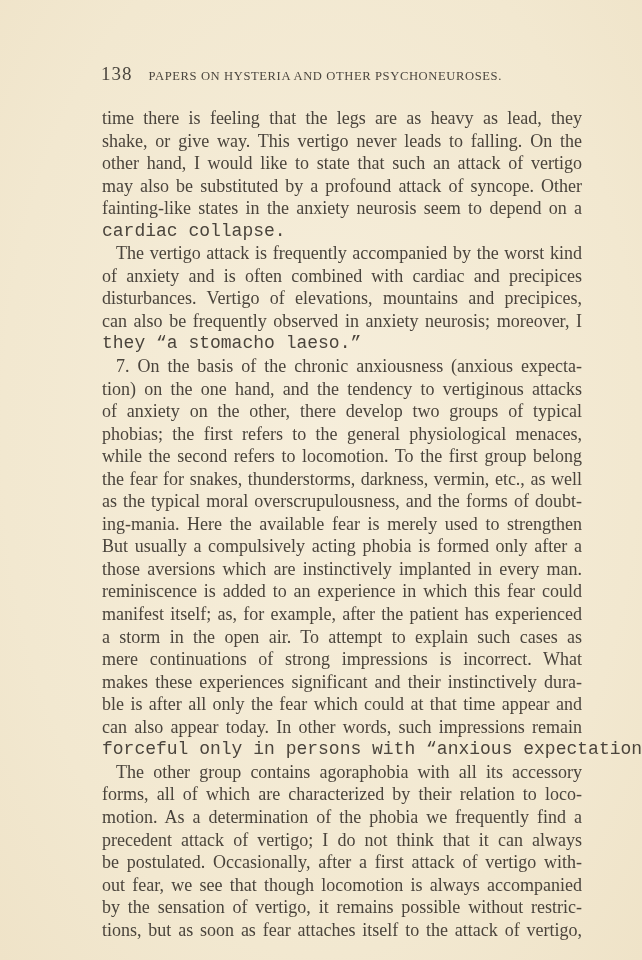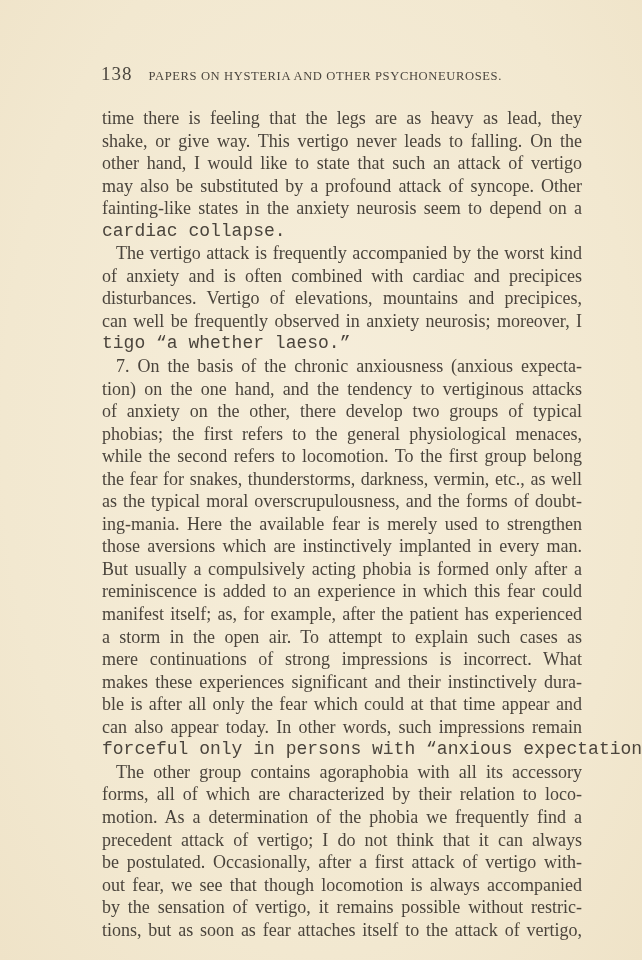--- a/index.html
+++ b/index.html
@@ -86,35 +86,35 @@
       <span class="line">other hand, I would like to state that such an attack of vertigo</span>
       <span class="line">may also be substituted by a profound attack of syncope.  Other</span>
       <span class="line">fainting-like states in the anxiety neurosis seem to depend on a</span>
       <span class="line last">cardiac collapse.</span>
     </div>
 
     <div>
       <span class="line indent">The vertigo attack is frequently accompanied by the worst kind</span>
       <span class="line">of anxiety and is often combined with cardiac and precipices</span>
       <span class="line">disturbances.  Vertigo of elevations, mountains and precipices,</span>
-      <span class="line">can well be frequently observed in anxiety neurosis; moreover, I</span>
-      <span class="line last">tigo “a whether laeso.”</span>
+      <span class="line">can also be frequently observed in anxiety neurosis; moreover, I</span>
+      <span class="line last">they “a stomacho laeso.”</span>
     </div>
 
     <div>
       <span class="line indent">7. On the basis of the chronic anxiousness (anxious expecta-</span>
       <span class="line">tion) on the one hand, and the tendency to vertiginous attacks</span>
       <span class="line">of anxiety on the other, there develop two groups of typical</span>
       <span class="line">phobias; the first refers to the general physiological menaces,</span>
       <span class="line">while the second refers to locomotion.  To the first group belong</span>
       <span class="line">the fear for snakes, thunderstorms, darkness, vermin, etc., as well</span>
       <span class="line">as the typical moral overscrupulousness, and the forms of doubt-</span>
       <span class="line">ing-mania.  Here the available fear is merely used to strengthen</span>
+      <span class="line">But usually a compulsively acting phobia is formed only after a</span>
       <span class="line">those aversions which are instinctively implanted in every man.</span>
-      <span class="line">But usually a compulsively acting phobia is formed only after a</span>
       <span class="line">reminiscence is added to an experience in which this fear could</span>
       <span class="line">manifest itself; as, for example, after the patient has experienced</span>
       <span class="line">a storm in the open air.  To attempt to explain such cases as</span>
       <span class="line">mere continuations of strong impressions is incorrect.  What</span>
       <span class="line">makes these experiences significant and their instinctively dura-</span>
       <span class="line">ble is after all only the fear which could at that time appear and</span>
       <span class="line">can also appear today.  In other words, such impressions remain</span>
       <span class="line last">forceful only in persons with “anxious expectations.”</span>
     </div>
 

